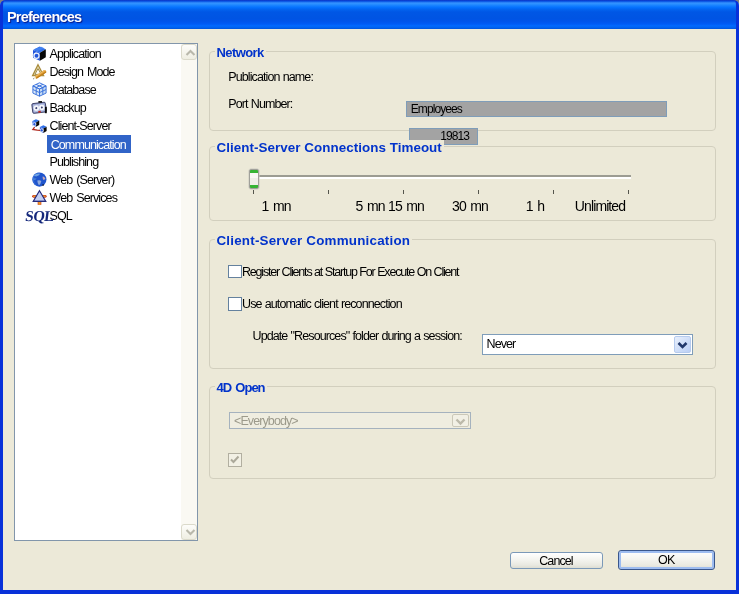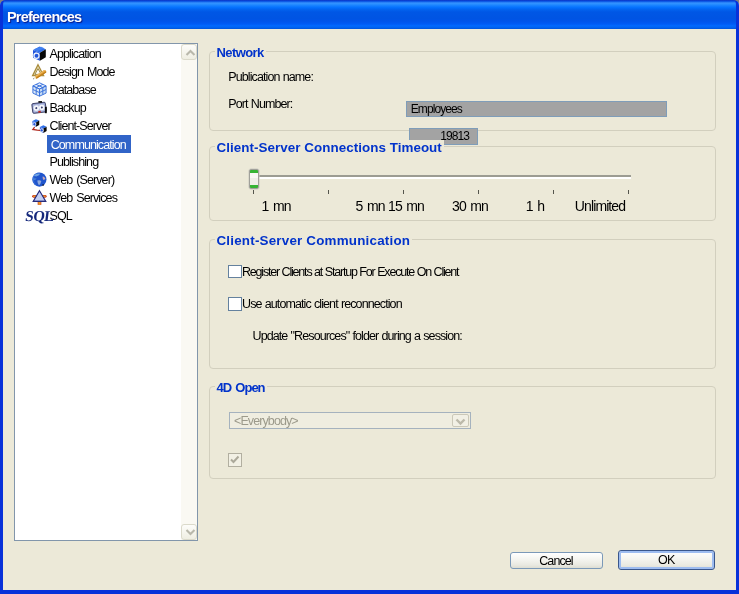--- a/index.html
+++ b/index.html
@@ -212,20 +212,28 @@
     <div class="slab" style="left:597px; top:169px;">Unlimited</div>
 
     <div class="group" id="g3" style="top:209.5px; height:130.5px;">
       <div class="gtitle" style="font-size:13.4px; letter-spacing:0.2px;">Client-Server Communication</div>
     </div>
     <div class="cb" style="left:225px; top:235.5px;"></div>
     <div class="lab" style="left:239px; top:235.5px; letter-spacing:-1.2px; word-spacing:0.4px;">Register Clients at Startup For Execute On Client</div>
     <div class="cb" style="left:225px; top:268px;"></div>
     <div class="lab" style="left:239px; top:267.5px;">Use automatic client reconnection</div>
     <div class="lab" style="left:249.5px; top:300px;">Update "Resources" folder during a session:</div>
+    <div class="combo" style="left:478.5px; top:305px; width:211px; height:20.5px;">
+      <span class="txt">Never</span>
+      <div class="cbtn">
+          <svg width="17" height="18" viewBox="0 0 17 18" style="position:absolute;left:-1px;top:-1px;">
+            <path d="M4.5 7 L8.5 11 L12.5 7" fill="none" stroke="#21386B" stroke-width="2.6"></path>
+          </svg>
+        </div>
+    </div>
 
     <div class="group" id="g4" style="top:356.5px; height:93.5px;">
       <div class="gtitle" style="font-size:13px; letter-spacing:-1px; word-spacing:1.6px;">4D Open</div>
     </div>
     <div class="combo dis" style="left:226px; top:383px; width:242px; height:17px;">
       <span class="txt">&lt;Everybody&gt;</span>
       <div class="cbtn dis">
           <svg width="17" height="15" viewBox="0 0 17 15" style="position:absolute;left:-1px;top:-1px;">
             <path d="M4.5 5.5 L8.5 9.5 L12.5 5.5" fill="none" stroke="#BCB9AA" stroke-width="2.4"></path>
           </svg>

